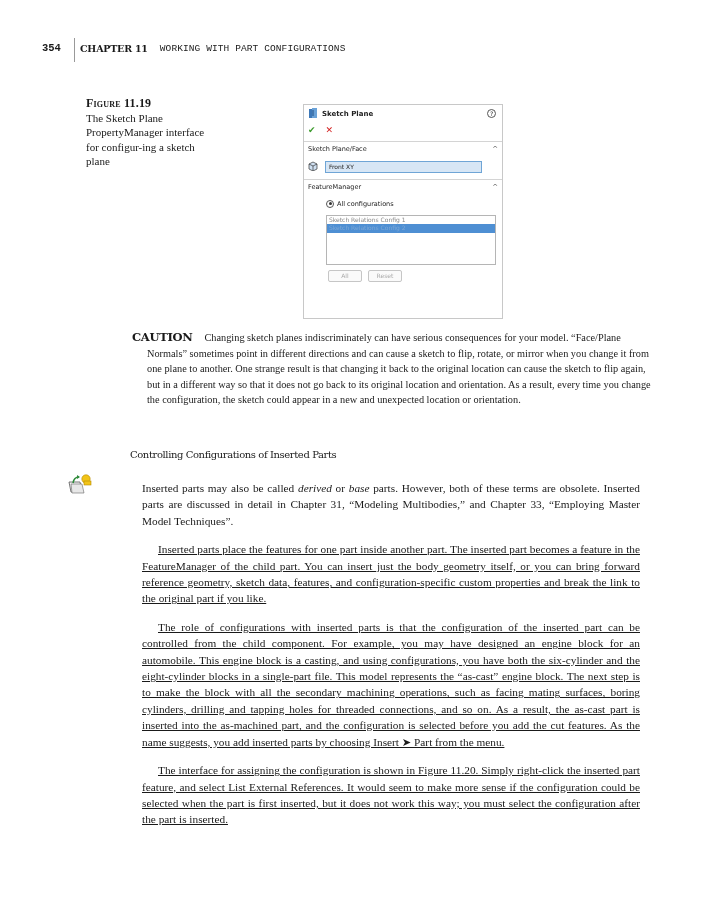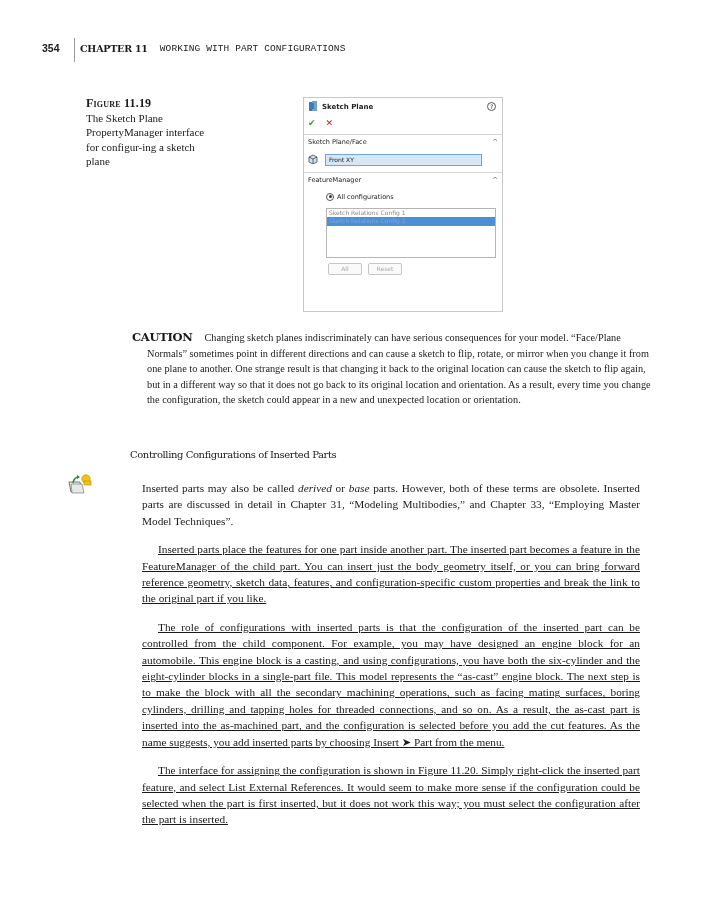--- a/index.html
+++ b/index.html
@@ -1,29 +1,29 @@
 <!DOCTYPE html>
 <html><head>
   <meta charset="utf-8">
   <style>
     * { box-sizing: border-box; margin: 0; padding: 0; }
     html, body { width: 717px; height: 900px; background: #ffffff; overflow: hidden; }
     body { position: relative; font-family: "DejaVu Serif", serif; color: #1a1a1a; }
 
     .running-head { position: absolute; left: 42px; top: 38px; height: 24px; display: flex; align-items: flex-start; }
-    .page-num { font-family: Liberation Sans, sans-serif; font-weight: bold; font-size: 10.5px; width: 32px; padding-top: 4px; }
+    .page-num { font-family: Liberation Mono, monospace; font-weight: bold; font-size: 10.5px; width: 32px; padding-top: 4px; }
     .head-rule { width: 1px; height: 24px; background: #999; margin-right: 5px; }
     .chapter-label { font-family: "DejaVu Serif", serif; font-weight: bold; font-size: 9.5px; padding-top: 5px; margin-right: 12px; letter-spacing: -0.2px; }
     .chapter-title { font-family: Liberation Mono, monospace; font-size: 9.5px; padding-top: 5px; letter-spacing: 0.1px; text-align: center; }
 
     .fig-caption { position: absolute; left: 86px; top: 96px; width: 120px; font-family: "Liberation Serif", serif; font-size: 11px; line-height: 14.5px; }
     .fig-label { font-weight: bold; font-variant: small-caps; font-size: 12px; letter-spacing: 0.2px; }
 
     
-    .pm { position: absolute; left: 303px; top: 97px; width: 200px; height: 215px; border: 1px solid #c8c8c8; background: #fff; font-family: "DejaVu Sans", sans-serif; font-size: 6.5px; color: #222; }
+    .pm { position: absolute; left: 303px; top: 104px; width: 200px; height: 215px; border: 1px solid #c8c8c8; background: #fff; font-family: "DejaVu Sans", sans-serif; font-size: 6.5px; color: #222; }
     .pm-header { height: 18px; display: flex; align-items: center; padding-left: 4px; }
     .pm-title { font-weight: bold; font-size: 7px; margin-left: 4px; }
     .pm-help { position: absolute; right: 6px; top: 4px; width: 9px; height: 9px; border: 1px solid #555; border-radius: 50%; font-size: 6px; line-height: 7px; text-align: center; }
     .pm-actions { height: 14px; display: flex; align-items: center; padding-left: 4px; gap: 10px; font-size: 9px; font-weight: bold; }
     .ok { color: #3a9a2a; }
     .cancel { color: #d32020; }
     .pm-sep { height: 1px; background: #d4d4d4; margin: 4px 0 0 0; }
     .section-head { height: 14px; display: flex; align-items: flex-start; justify-content: space-between; padding: 0 4px; margin-top: 3px; }
     .chev { font-size: 7px; color: #555; }
     .face-row { display: flex; align-items: center; padding-left: 4px; height: 16px; }

